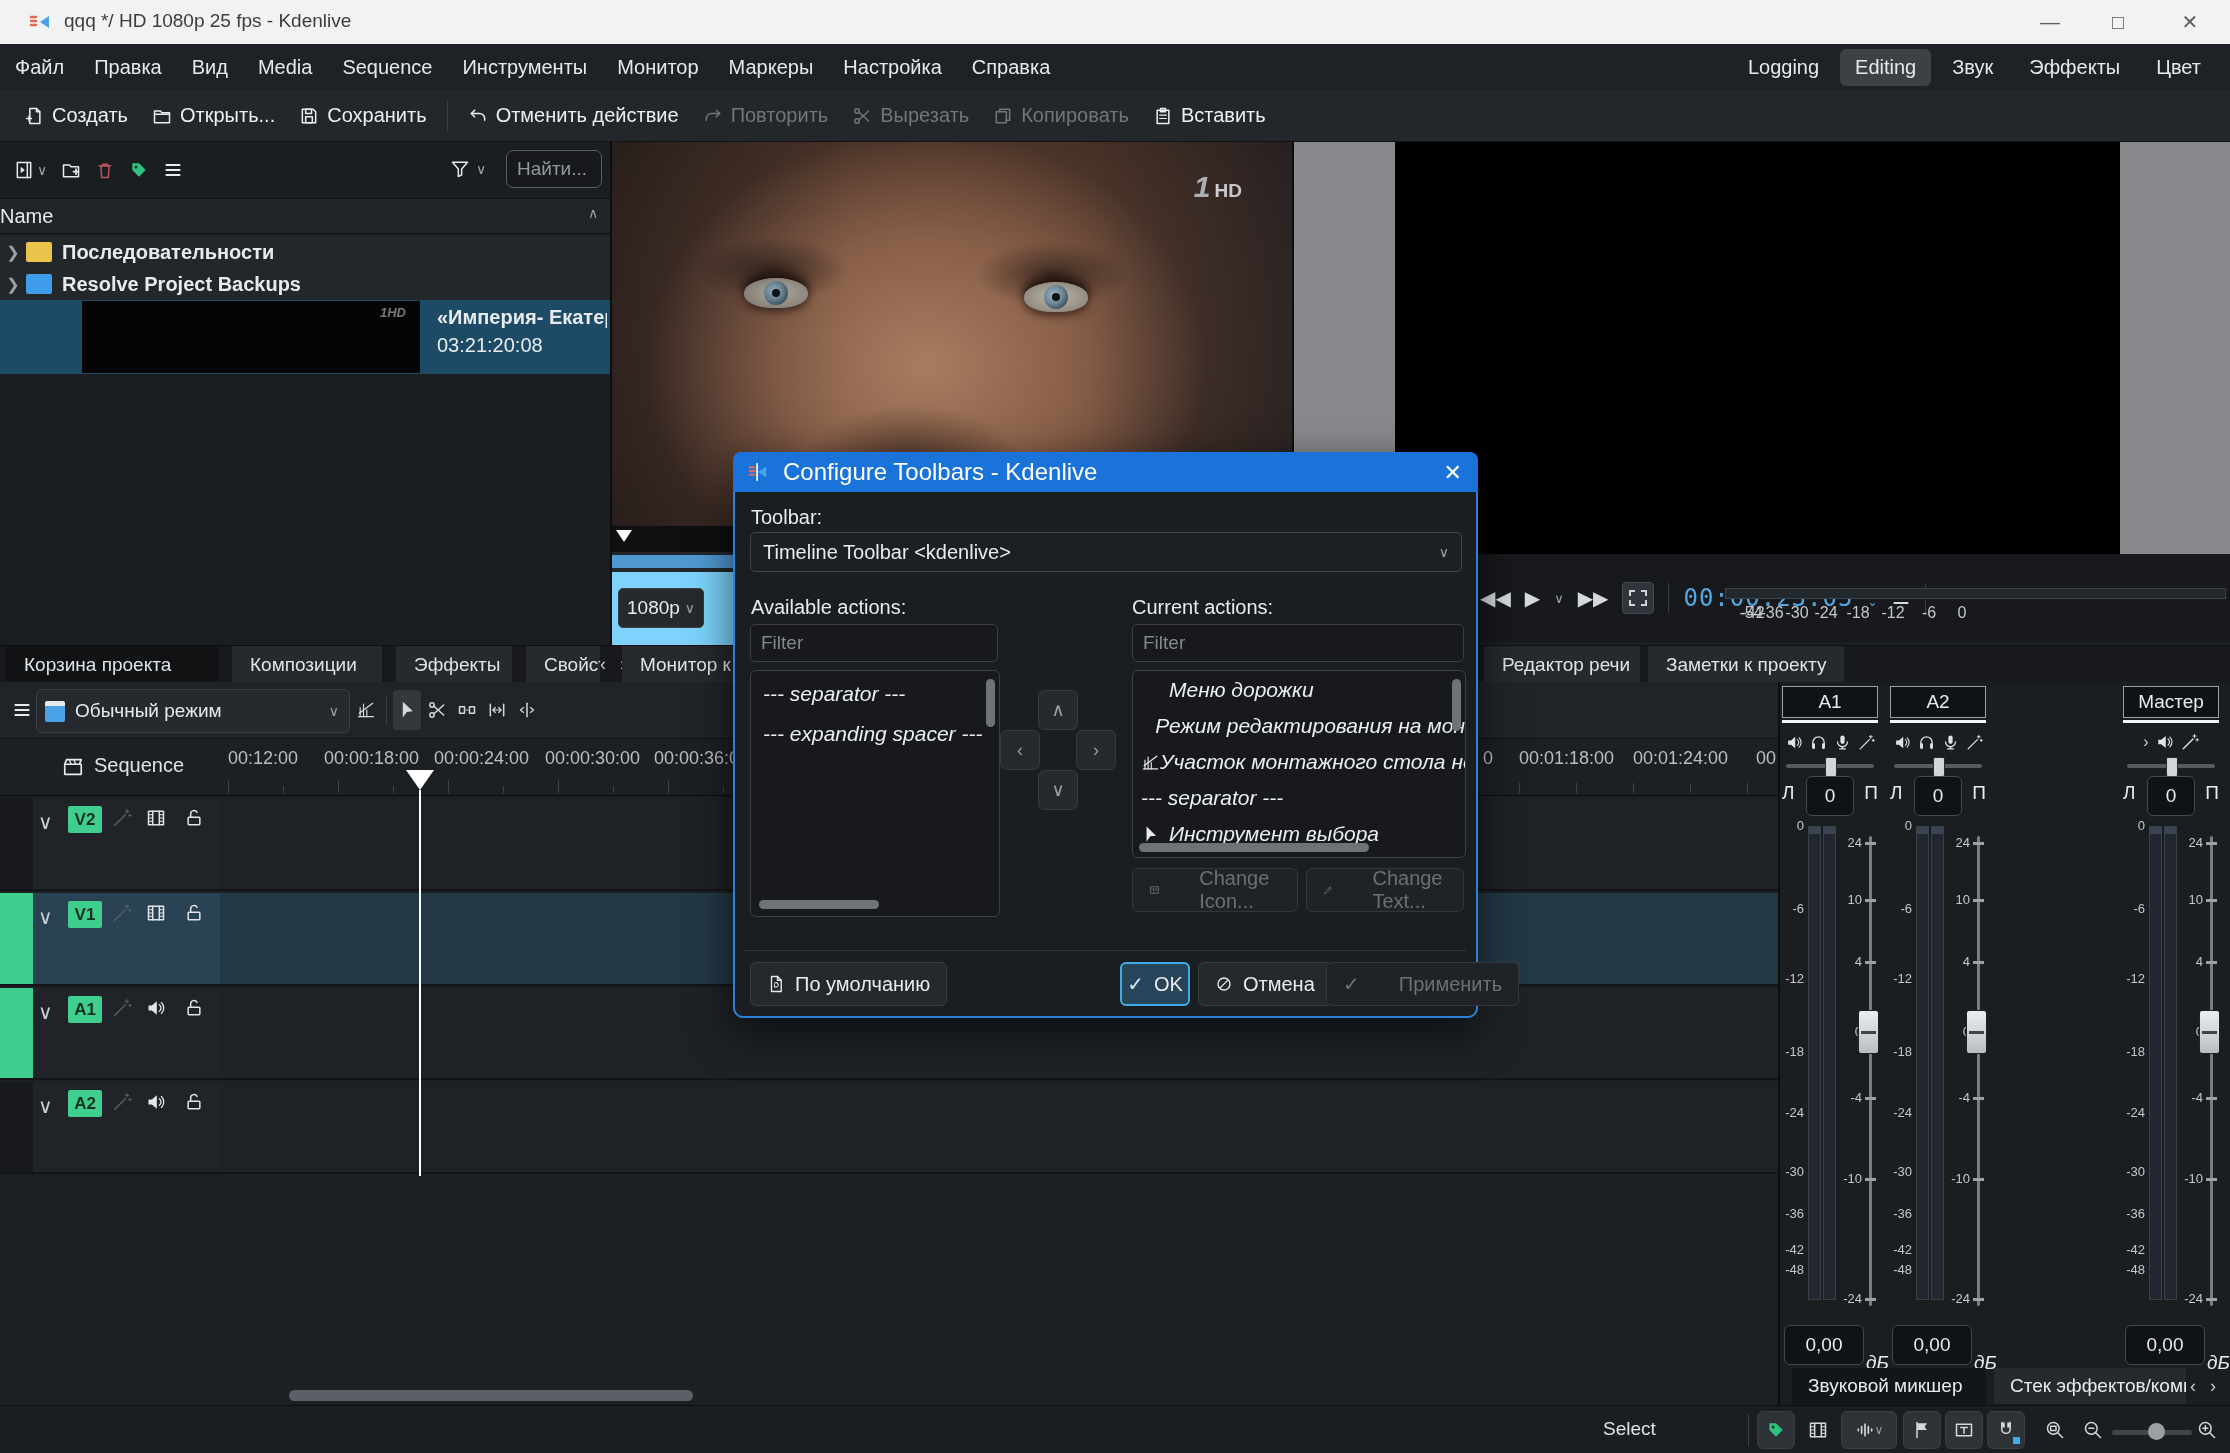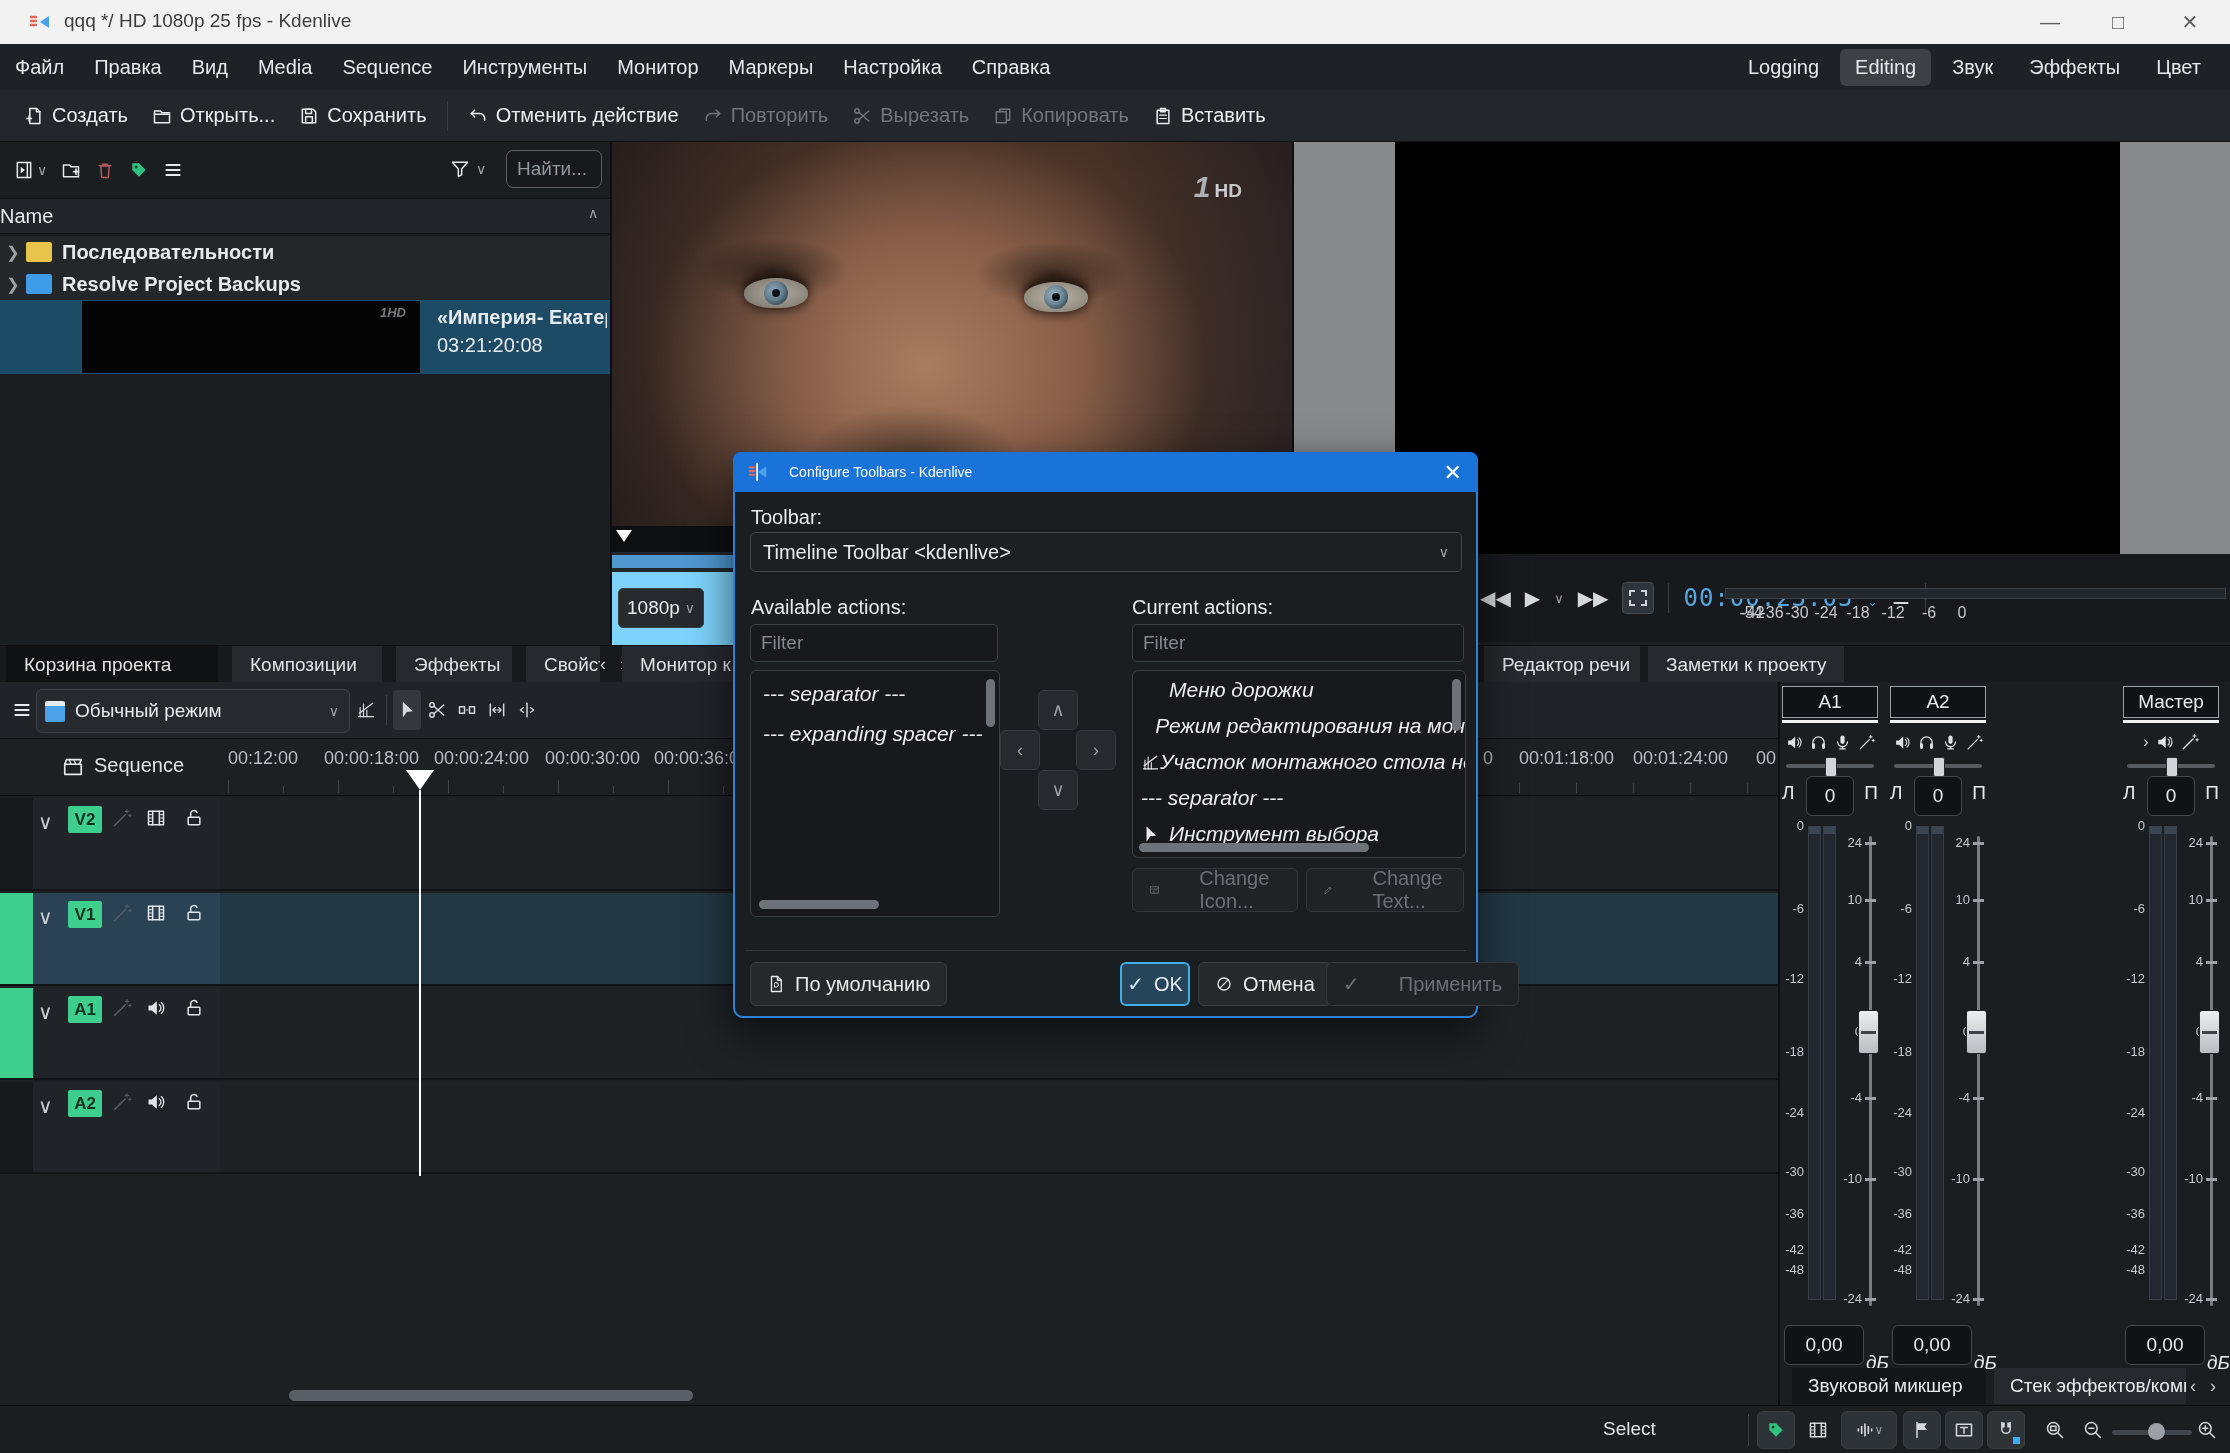--- a/index.html
+++ b/index.html
@@ -122,21 +122,21 @@
   .mixtab{position:absolute;top:686px;height:36px;display:flex;align-items:center;padding:0 16px;font-size:19px;background:#26292d;white-space:nowrap;overflow:hidden;box-sizing:border-box;}
   .mixtab.active{background:#131619;}
   
   #statusbar{left:0;top:1405px;width:2230px;height:48px;background:#1b1e21;border-top:1px solid #0b0d0f;}
   .sbtn{position:absolute;top:5px;width:38px;height:38px;border-radius:6px;display:flex;align-items:center;justify-content:center;color:#d4d8db;}
   .sbtn.boxed{background:#2e3338;border:1px solid #3a3f44;box-sizing:border-box;}
   .ssep{position:absolute;top:8px;width:1px;height:32px;background:#3a3f44;}
   
   #dialog{left:733px;top:452px;width:745px;height:566px;background:#1b1e20;border:2px solid #2a82da;border-radius:10px;box-shadow:0 14px 44px rgba(0,0,0,.6);box-sizing:border-box;}
   #dlg-title{position:absolute;left:-2px;top:-2px;width:745px;height:40px;background:#1a73d8;border-radius:8px 8px 0 0;display:flex;align-items:center;color:#fff;}
-  #dlg-title .t{font-size:14px;margin-left:20px;}
+  #dlg-title .t{font-size:24px;margin-left:14px;}
   #dlg-close{position:absolute;right:16px;top:8px;font-size:22px;color:#fff;}
   .dlabel{position:absolute;font-size:20px;color:#e8ebed;}
   .dselect{position:absolute;left:15px;top:78px;width:712px;height:40px;border:1px solid #43474c;border-radius:5px;background:#1d2023;display:flex;align-items:center;justify-content:space-between;padding:0 12px;box-sizing:border-box;font-size:20px;}
   .dinput{position:absolute;height:38px;background:#17191c;border:1px solid #3c4044;border-radius:5px;color:#e8ebed;font-size:19px;padding:0 10px;box-sizing:border-box;outline:none;}
   .dinput::placeholder{color:#83888e;}
   .dlist{position:absolute;background:#17191c;border:1px solid #3c4044;border-radius:6px;overflow:hidden;font-style:italic;}
   .li{height:34px;display:flex;align-items:center;font-size:21px;color:#eceff1;white-space:nowrap;}
   .vthumb{position:absolute;right:4px;width:9px;border-radius:5px;background:#6e737a;}
   .hthumb{position:absolute;height:9px;border-radius:5px;background:#6e737a;}
   .arrowbtn{position:absolute;width:38px;height:38px;background:#26292d;border:1px solid #36393d;border-radius:6px;display:flex;align-items:center;justify-content:center;color:#9aa0a5;font-size:18px;}

